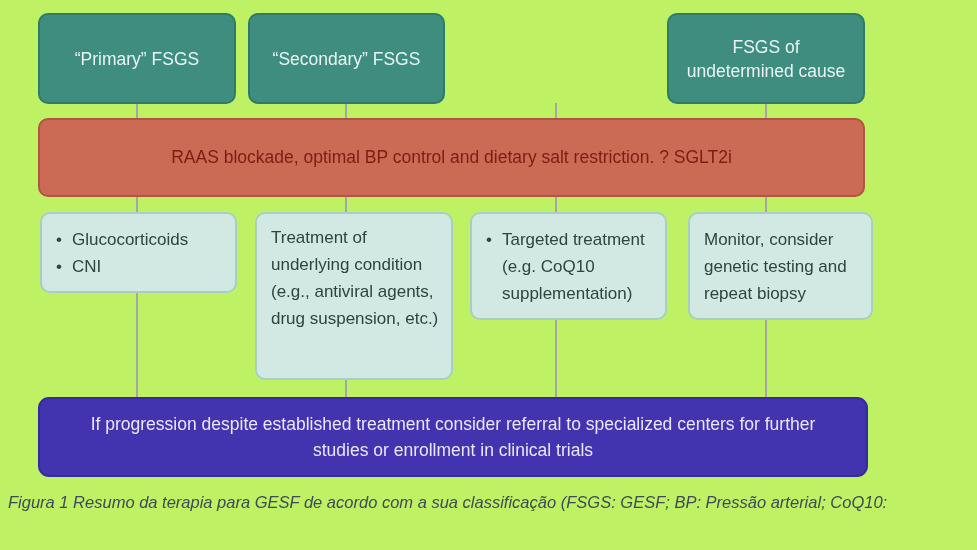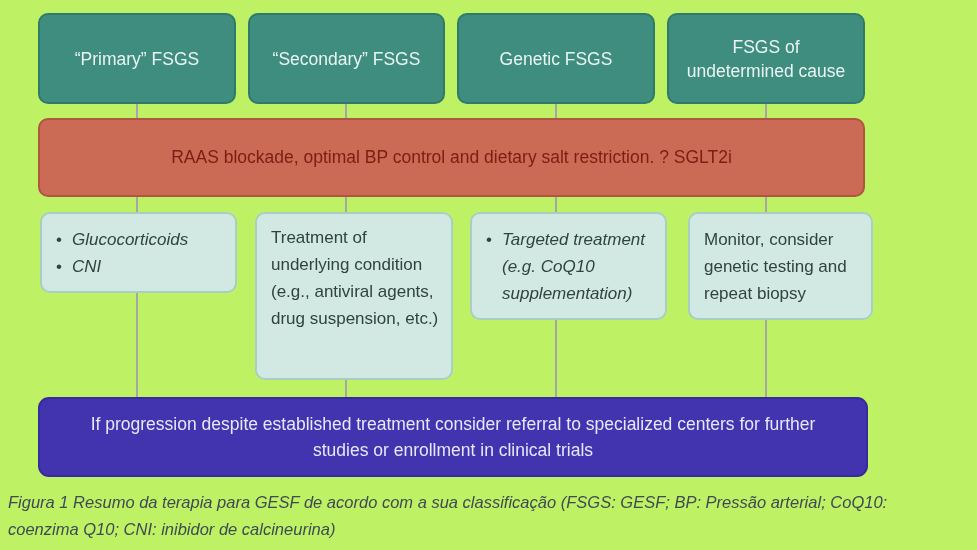--- a/index.html
+++ b/index.html
@@ -73,21 +73,21 @@
     justify-content: center;
   }
   .bullet-row {
     display: flex;
     align-items: flex-start;
   }
   .bullet {
     flex: 0 0 16px;
     text-align: left;
   }
-  .bullet-text { flex: 1; font-style: italic; }
+  .bullet-text { flex: 1; }
   .referral-bar {
     left: 38px;
     top: 397px;
     width: 830px;
     height: 80px;
     background: #4134ae;
     border: 2px solid #372a9c;
     border-radius: 11px;
     color: #e9e7f8;
     font-size: 17.5px;
@@ -116,21 +116,20 @@
 
 <div class="stage">
 
   <div class="connector" style="left:136px"></div>
   <div class="connector" style="left:345px"></div>
   <div class="connector" style="left:555px"></div>
   <div class="connector" style="left:765px"></div>
 
   <div class="box class-box" style="left:38px;width:198px">“Primary” FSGS</div>
   <div class="box class-box" style="left:248px;width:197px">“Secondary” FSGS</div>
-  <div class="box class-box" style="left:457px;width:198px">Genetic FSGS</div>
   <div class="box class-box" style="left:667px;width:198px">FSGS of undetermined cause</div>
 
   <div class="box raas-bar">RAAS blockade, optimal BP control and dietary salt restriction. ? SGLT2i</div>
 
   <div class="box treat-box" style="left:40px;width:197px;height:81px">
     <div class="bullet-row">
       <span class="bullet">•</span>
       <span class="bullet-text">Glucocorticoids</span>
     </div>
     <div class="bullet-row">
@@ -151,16 +150,15 @@
   </div>
 
   <div class="box treat-box" style="left:688px;width:185px;height:108px">
     <div>Monitor, consider genetic testing and repeat biopsy</div>
   </div>
 
   <div class="box referral-bar">If progression despite established treatment consider referral to specialized centers for further studies or enrollment in clinical trials</div>
 
   <div class="caption">
     <div>Figura 1 Resumo da terapia para GESF de acordo com a sua classificação (FSGS: GESF; BP: Pressão arterial; CoQ10:</div>
-    <div>coenzima Q10; CNI: inibidor de calcineurina)</div>
   </div>
 
 </div>
 
 </body></html>

